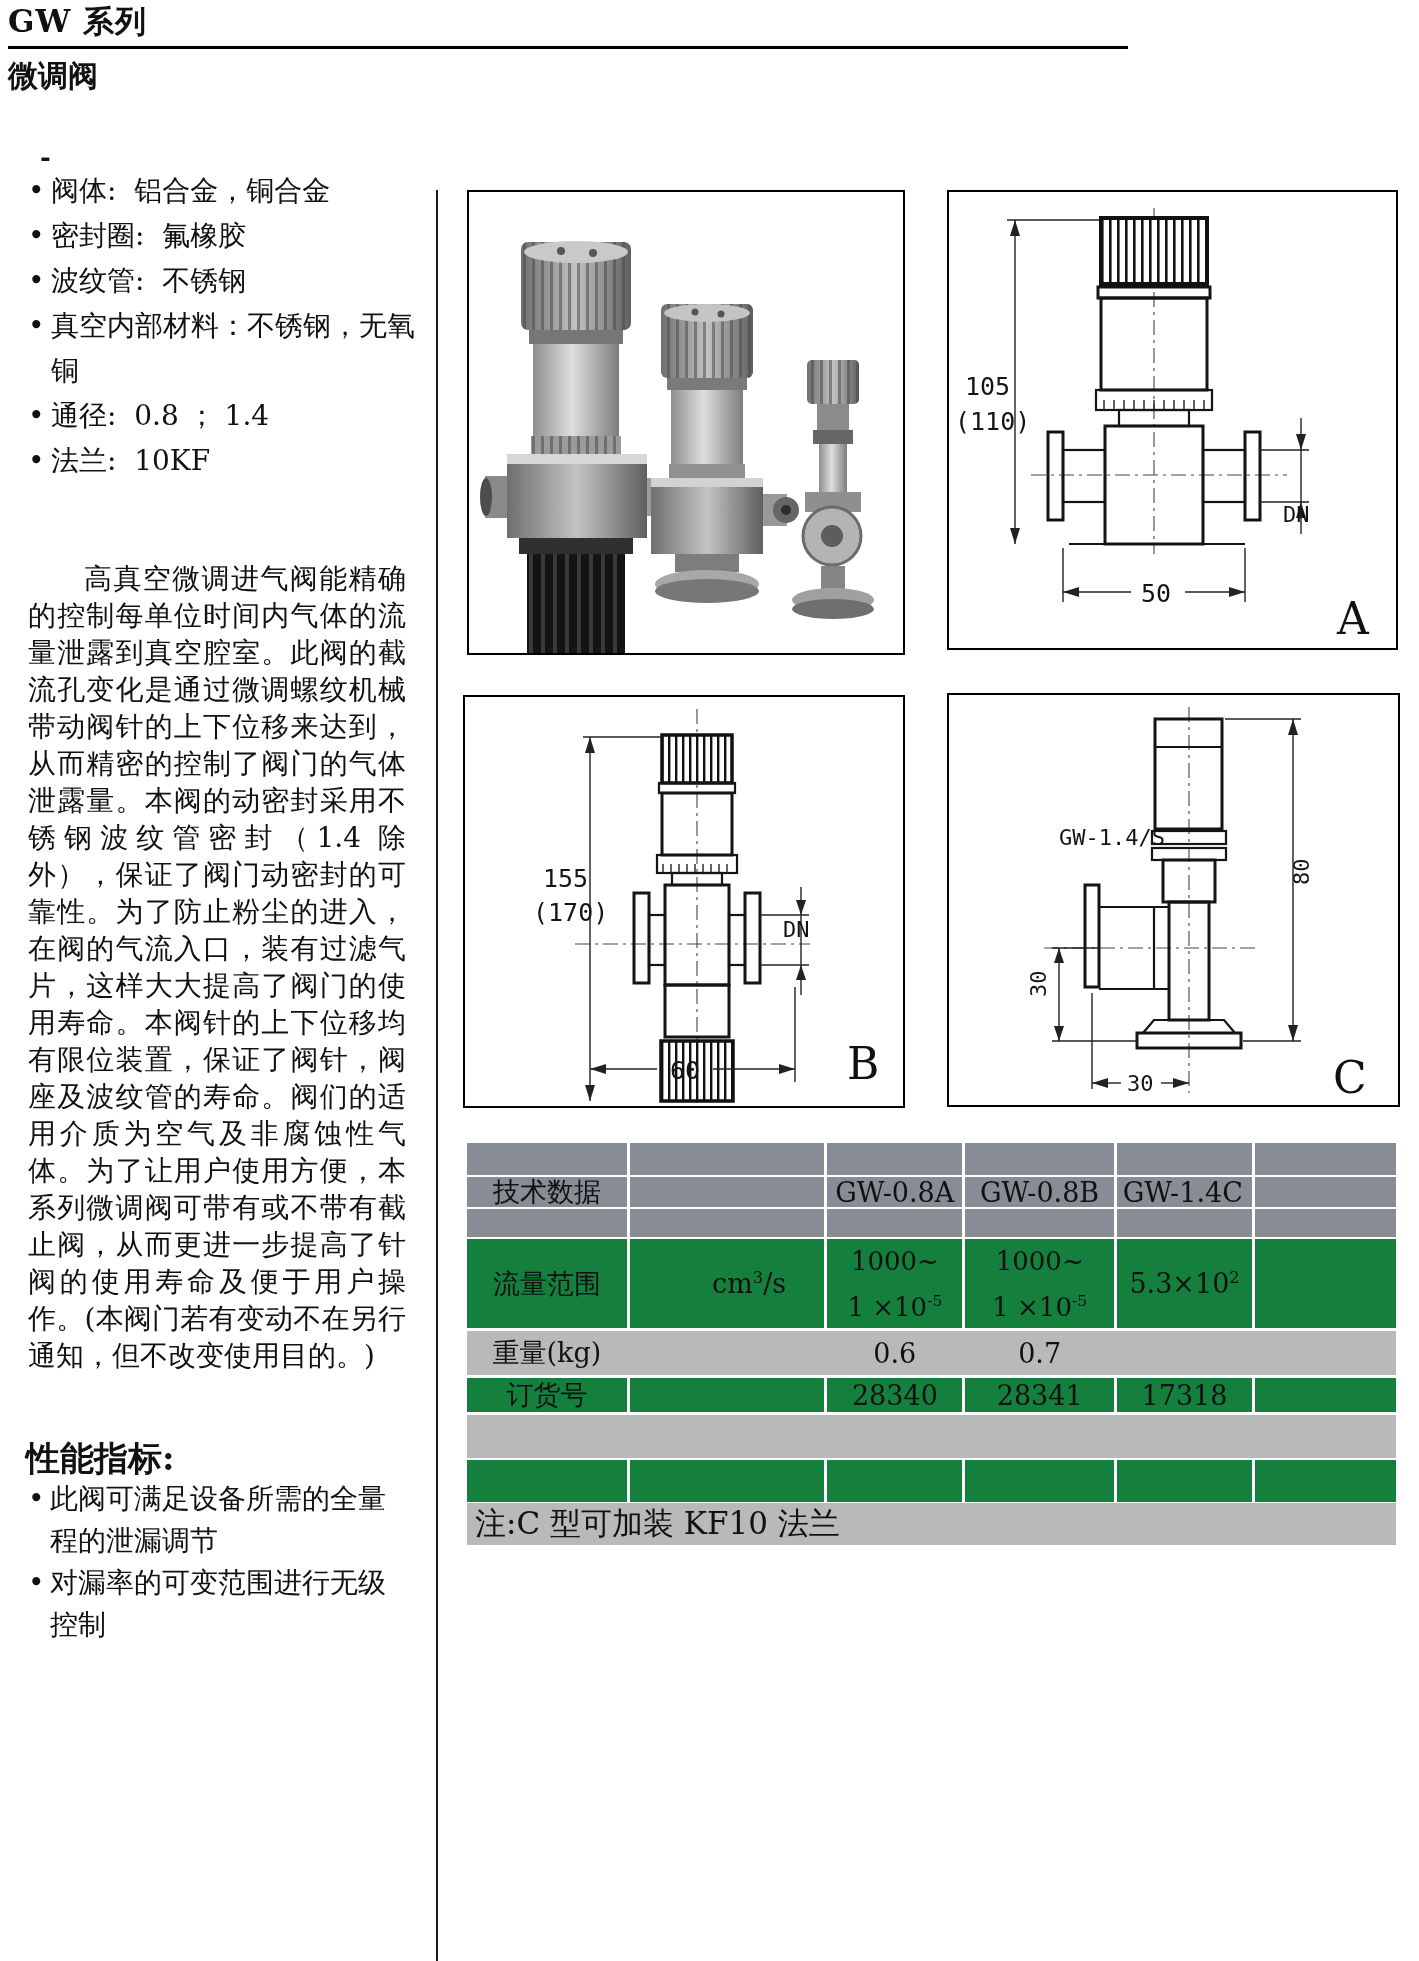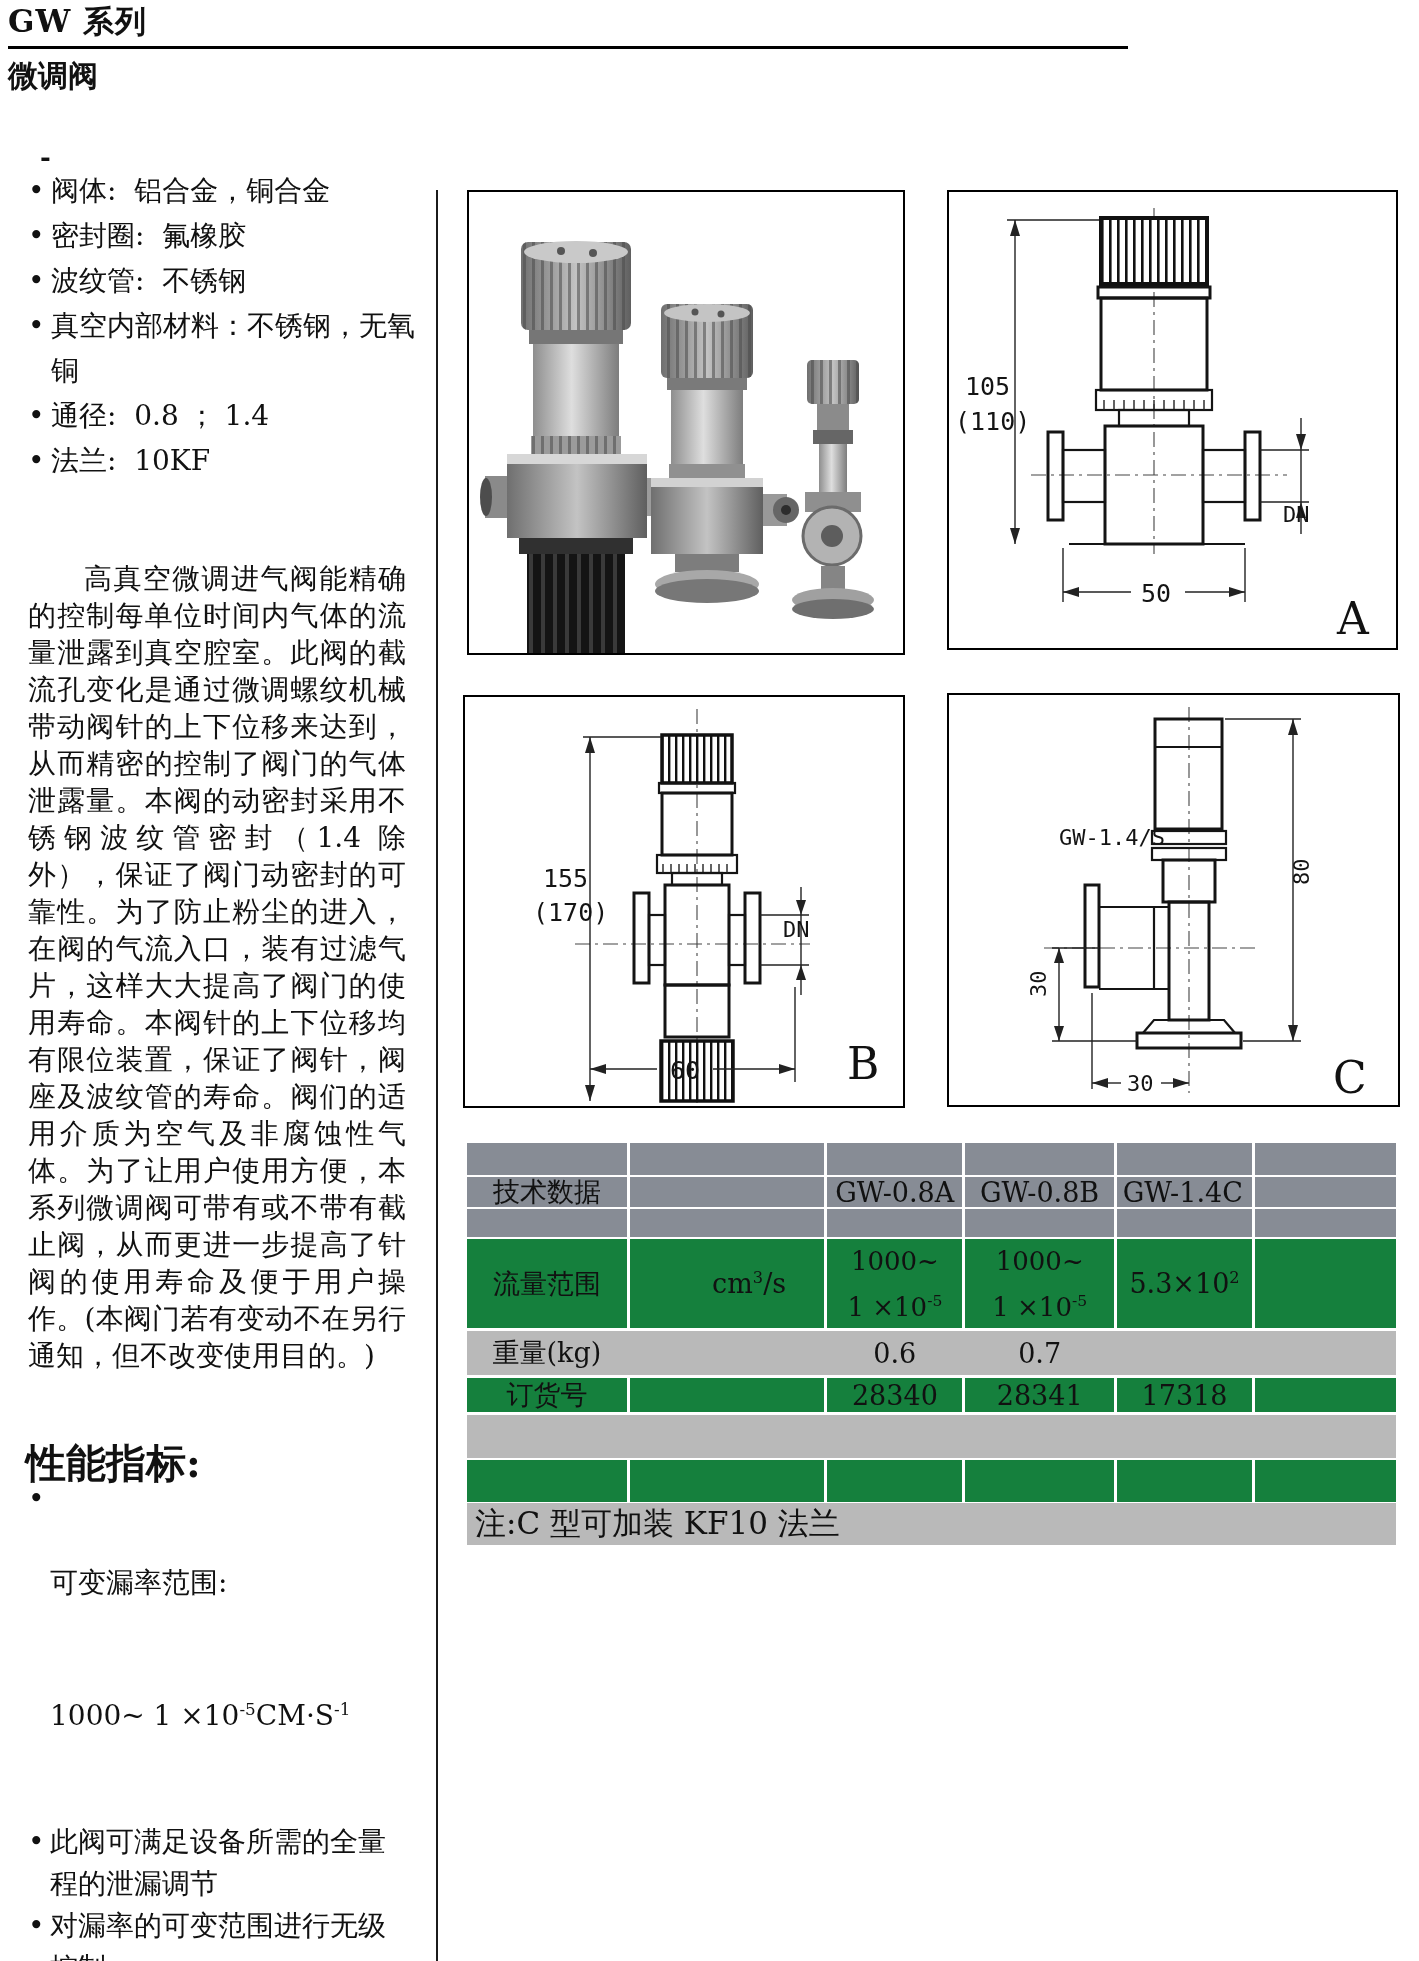--- a/index.html
+++ b/index.html
@@ -13,21 +13,21 @@
   .stray-dash   { position:absolute; left:40px; top:142px; font-size:26px; font-weight:bold; }
 
   
   .leftcol { position:absolute; left:28px; top:168px; width:398px; }
   .spec-list { margin:0; padding:0; list-style:none; }
   .spec-list li { position:relative; padding-left:23px; font-size:28px; line-height:45px;
                   white-space:pre-wrap; }
   .spec-list li::before { content:"•"; position:absolute; left:0; top:0; font-size:28px; }
   .description { position:absolute; left:28px; top:560px; width:378px; margin:0;
                  font-size:28px; line-height:37px; text-align:justify; text-indent:2em; }
-  .perf-heading { position:absolute; left:26px; top:1436px; font-size:40px; font-weight:bold; }
+  .perf-heading { position:absolute; left:26px; top:1436px; font-size:34px; font-weight:bold; }
   .perf-list { position:absolute; left:28px; top:1478px; width:385px; margin:0; padding:0; list-style:none; }
   .perf-list li { position:relative; padding-left:22px; font-size:28px; line-height:42px; white-space:pre-wrap; }
   .perf-list li::before { content:"•"; position:absolute; left:0; top:0; font-size:28px; }
   sup { font-size:0.6em; }
 
   
   .col-divider { position:absolute; left:436px; top:190px; width:2px; height:1771px; background:#1b1b1b; }
 
   
   .panel { position:absolute; border:2px solid #000; background:#fff; box-sizing:border-box; }
@@ -85,24 +85,20 @@
       <li>真空内部材料：不锈钢，无氧铜</li>
       <li>通径:  0.8 ； 1.4</li>
       <li>法兰:  10KF</li>
     </ul>
   </div>
 
   <p class="description">高真空微调进气阀能精确的控制每单位时间内气体的流量泄露到真空腔室。此阀的截流孔变化是通过微调螺纹机械带动阀针的上下位移来达到，从而精密的控制了阀门的气体泄露量。本阀的动密封采用不锈钢波纹管密封（1.4 除外），保证了阀门动密封的可靠性。为了防止粉尘的进入，在阀的气流入口，装有过滤气片，这样大大提高了阀门的使用寿命。本阀针的上下位移均有限位装置，保证了阀针，阀座及波纹管的寿命。阀们的适用介质为空气及非腐蚀性气体。为了让用户使用方便，本系列微调阀可带有或不带有截止阀，从而更进一步提高了针阀的使用寿命及便于用户操作。(本阀门若有变动不在另行通知，但不改变使用目的。)</p>
 
   <div class="perf-heading">性能指标:</div>
   <ul class="perf-list">
-    <li>
-      <div>可变漏率范围:</div>
-      <div><span>1000~ 1 ×10</span><sup>-5</sup><span>CM·S</span><sup>-1</sup></div>
-    </li>
     <li>此阀可满足设备所需的全量程的泄漏调节</li>
     <li>对漏率的可变范围进行无级控制</li>
 
   </ul>
 
   <div class="panel panel-photo">
     <svg width="434" height="461" viewBox="0 0 434 461">
       <defs>
         <linearGradient id="pmet" x1="0" x2="1" y1="0" y2="0">
           <stop offset="0" stop-color="#8e8e8e"></stop>

